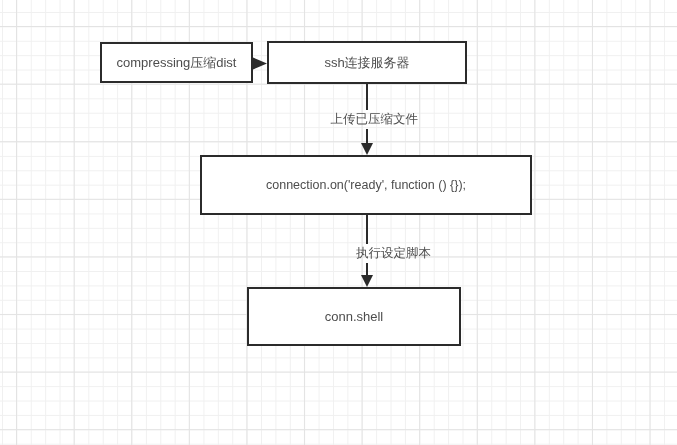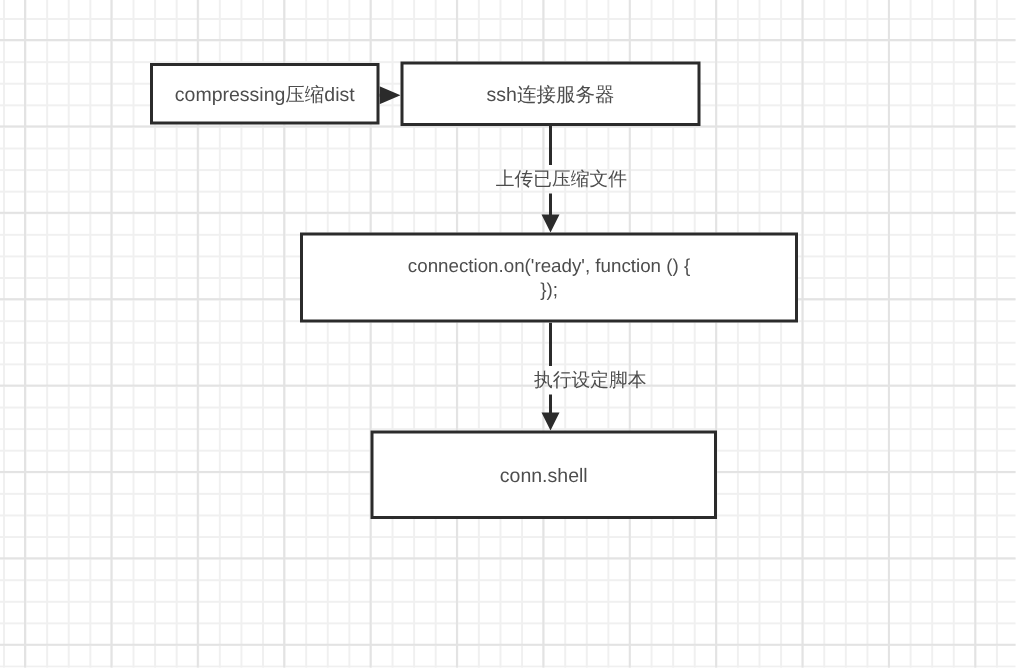--- a/index.html
+++ b/index.html
@@ -31,23 +31,23 @@
     position:absolute;box-sizing:border-box;
     border:2px solid var(--node-border);
     background:var(--node-fill);
     color:var(--text);
     display:flex;align-items:center;justify-content:center;
     text-align:center;
   }
   .node-label{font-size:13px;line-height:16px;}
   #node-compress{left:64px;top:42px;width:153px;height:41px;margin-left:36px;}
   #node-ssh{left:267px;top:41px;width:200px;height:43px;}
-  #node-ready{left:200px;top:155px;width:332px;height:60px;flex-direction:column;}
+  #node-ready{left:200px;top:155px;width:332px;height:60px;flex-direction:row;}
   #node-ready .code-line{font-size:12.5px;line-height:16px;}
-  #node-shell{left:247px;top:287px;width:231px;height:59px;}
+  #node-shell{left:247px;top:287px;width:214px;height:59px;}
   .connectors{position:absolute;left:0;top:0;width:677px;height:445px;pointer-events:none;}
   .connectors line{stroke:var(--connector);stroke-width:2;}
   .connectors polygon{fill:var(--connector);}
   .edge-label{
     position:absolute;color:var(--text);
     font-size:12.5px;line-height:17px;text-align:right;
     width:100px;height:17px;
   }
   #edge-label-upload{left:318px;top:111px;}
   #edge-label-script{left:331px;top:245px;}

